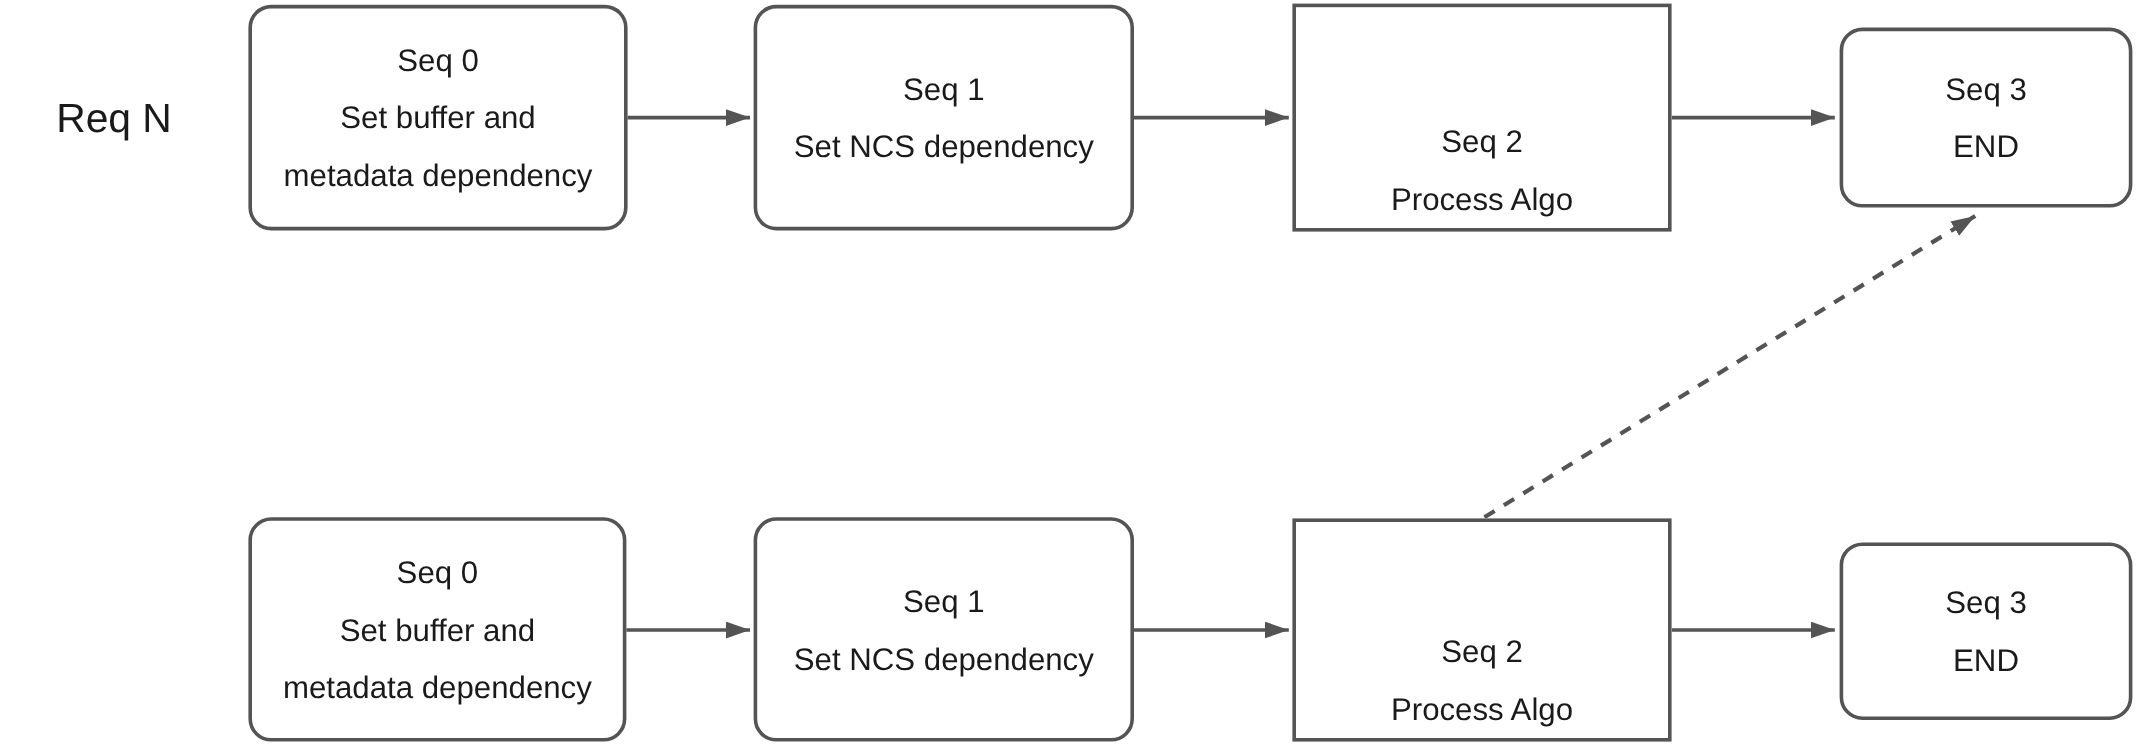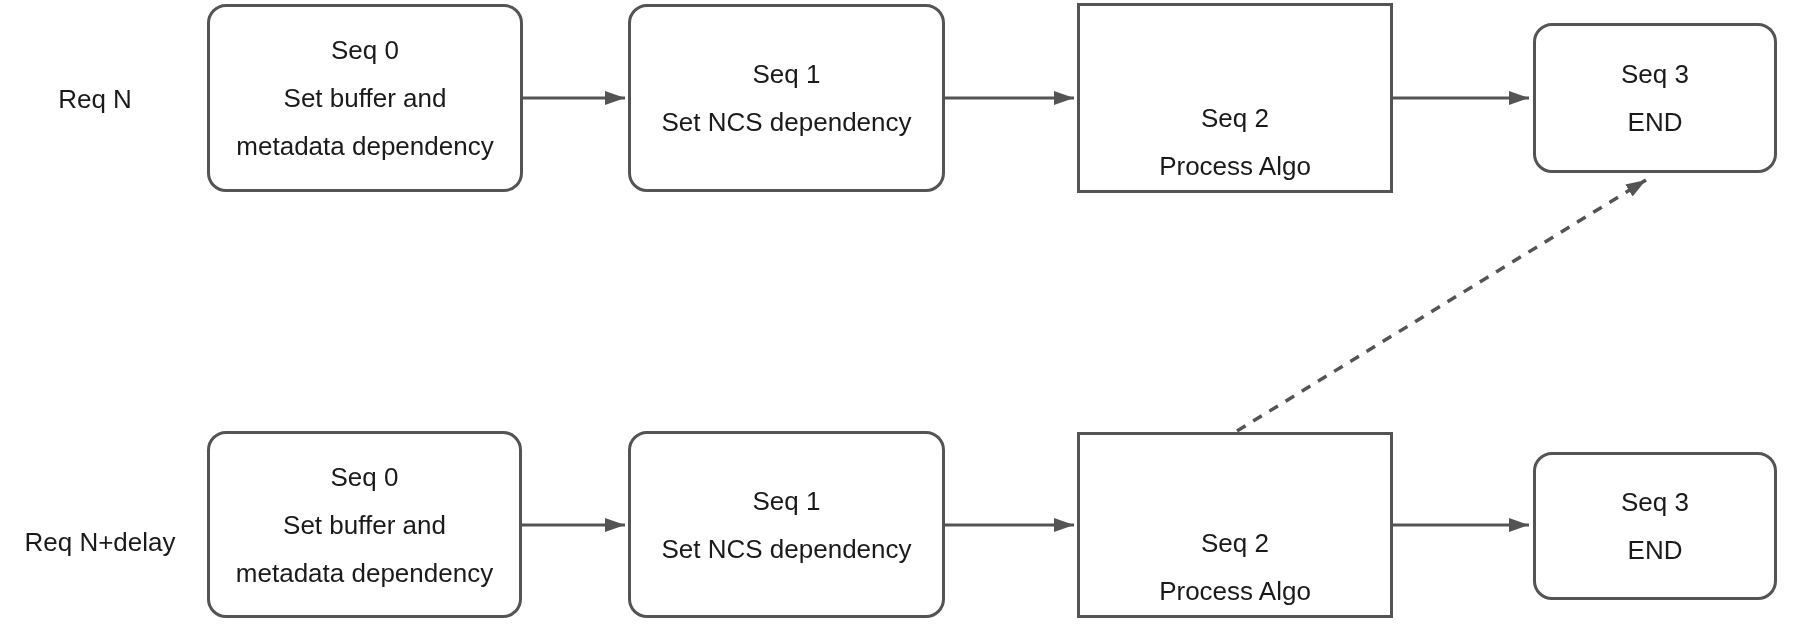--- a/index.html
+++ b/index.html
@@ -35,21 +35,21 @@
     text-align: center;
     font-size: 26px;
     line-height: 48px;
     z-index: 2;
   }
   .node.rounded { border-radius: 19px; }
   .node.rectangle { border-radius: 0; justify-content: flex-end; }
   .node-line { white-space: nowrap; }
   .row-label {
     position: absolute;
-    font-size: 26px;
+    font-size: 34px;
     line-height: 30px;
     text-align: center;
     white-space: nowrap;
     z-index: 2;
   }
 </style>
 </head>
 <body>
 
 <div class="canvas">
@@ -88,21 +88,20 @@
   <div class="node rectangle" style="left:1077px; top:3px; width:316px; height:190px;">
     <div class="node-line">Seq 2</div>
     <div class="node-line">Process Algo</div>
   </div>
 
   <div class="node rounded" style="left:1533px; top:23px; width:244px; height:150px;">
     <div class="node-line">Seq 3</div>
     <div class="node-line">END</div>
   </div>
 
-  <div class="row-label" style="left:10px; top:527px; width:180px;">Req N+delay</div>
 
   <div class="node rounded" style="left:207px; top:431px; width:315px; height:187px;">
     <div class="node-line">Seq 0</div>
     <div class="node-line">Set buffer and</div>
     <div class="node-line">metadata dependency</div>
   </div>
 
   <div class="node rounded" style="left:628px; top:431px; width:317px; height:187px;">
     <div class="node-line">Seq 1</div>
     <div class="node-line">Set NCS dependency</div>

